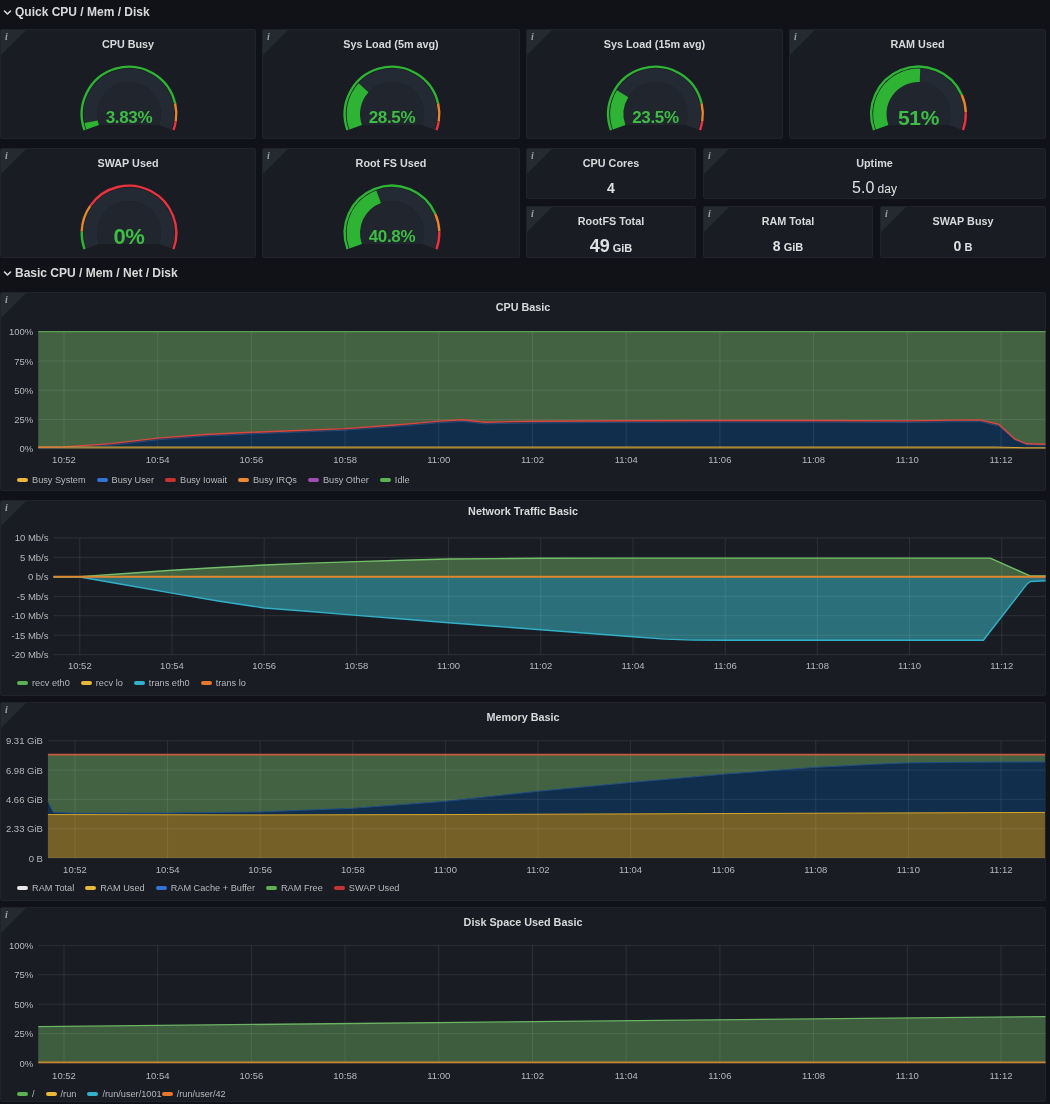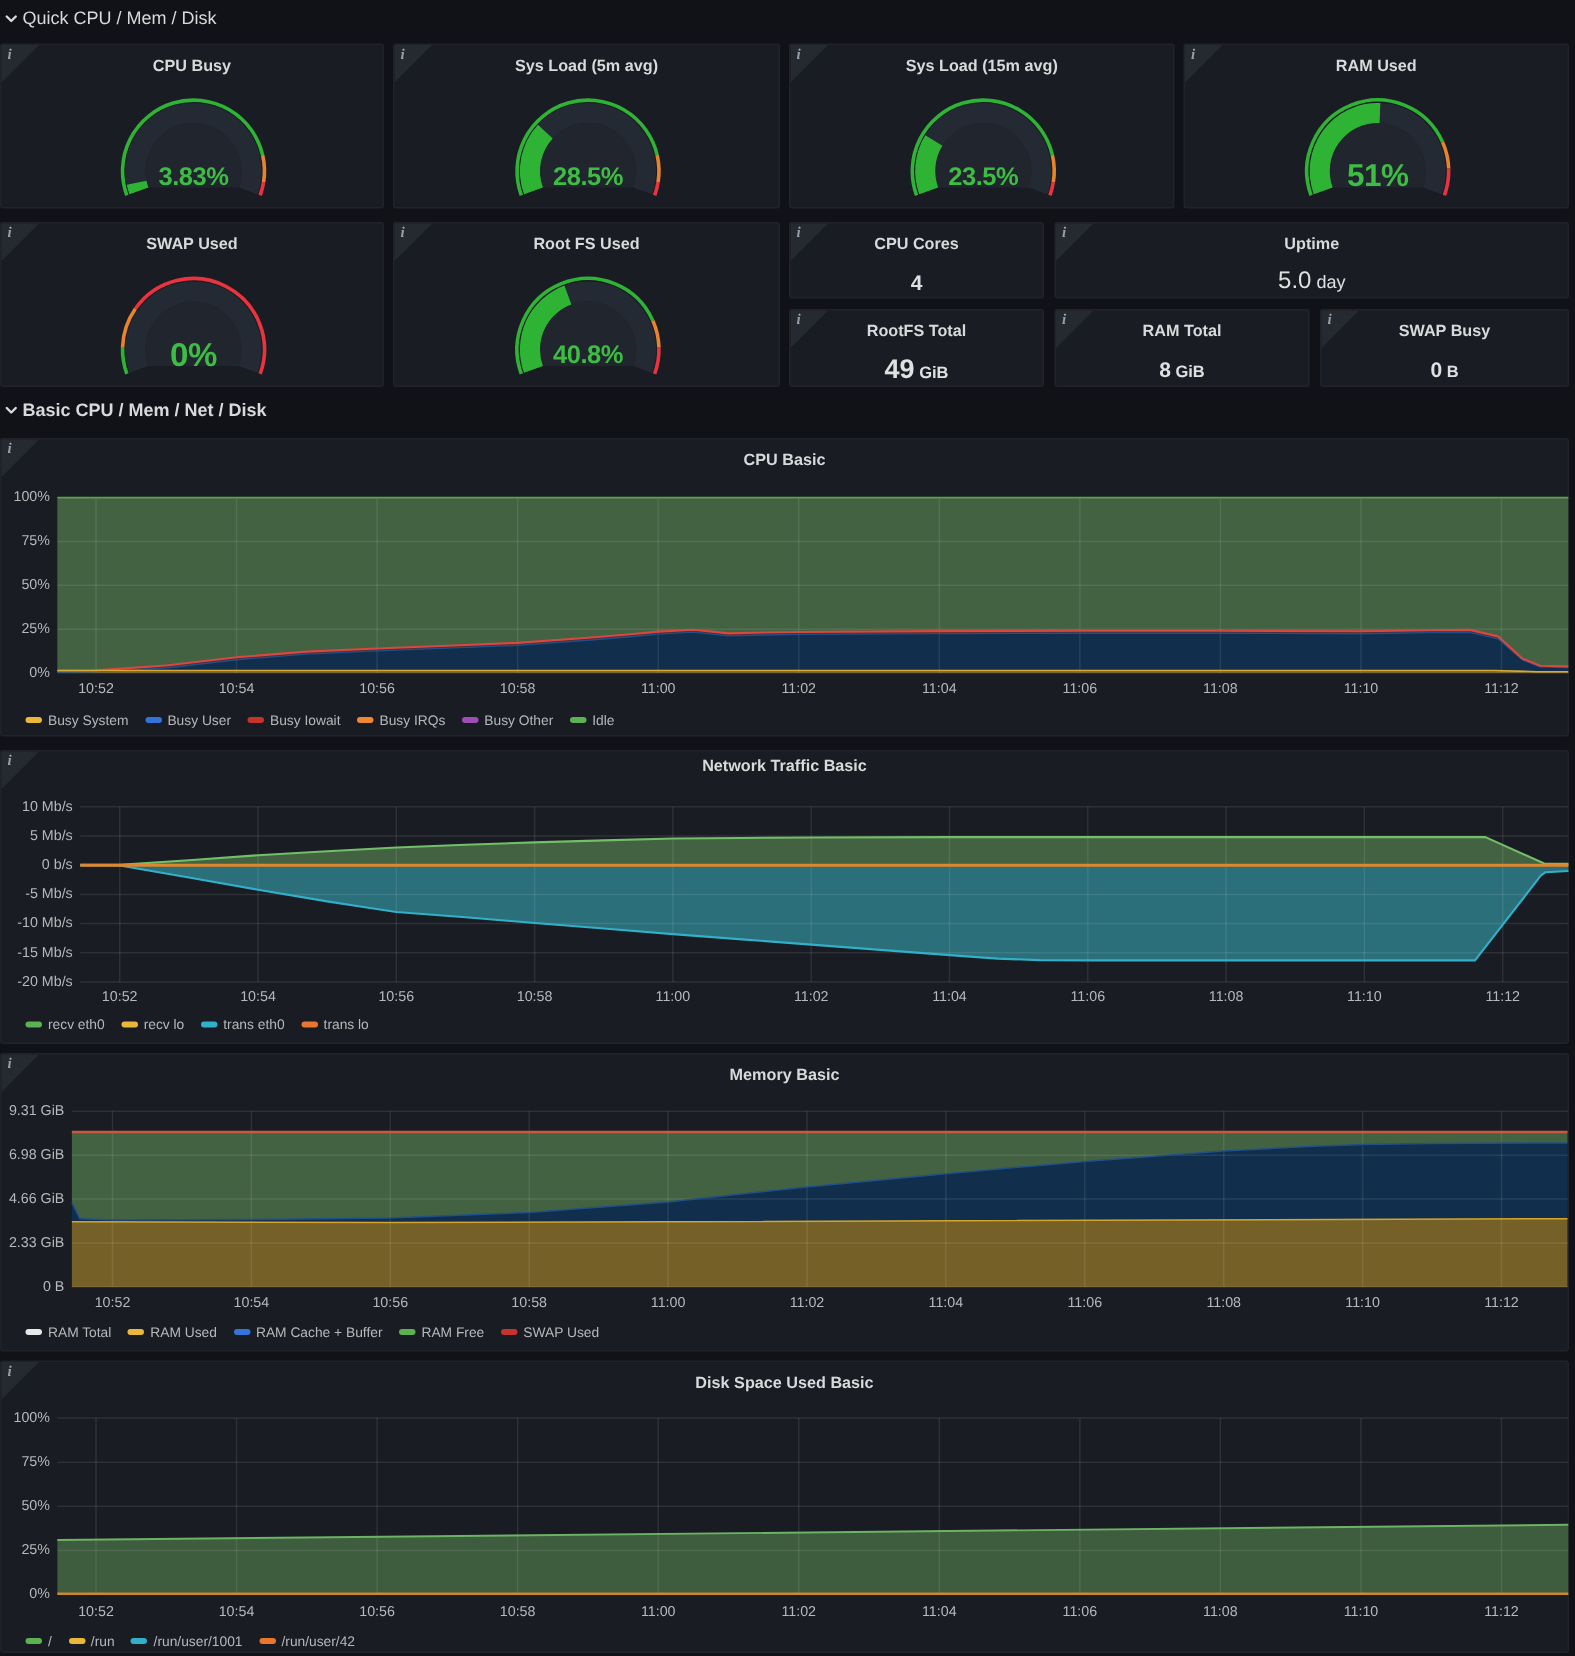--- a/index.html
+++ b/index.html
@@ -2,21 +2,21 @@
 <html><head><meta charset="utf-8"><style>
 html,body{margin:0;padding:0}
 body{width:1050px;height:1104px;background:#111217;font-family:"Liberation Sans",sans-serif;position:relative;overflow:hidden}
 div{box-sizing:border-box}
 </style></head>
 <body>
 <div style="position:absolute;left:0;top:0px;width:100%;height:26px">
     <svg width="14" height="26" style="position:absolute;left:0px;top:0">
       <polyline points="4.5,11 7.5,14 10.5,11" stroke="#d8d9da" stroke-width="1.6" fill="none" stroke-linecap="round" stroke-linejoin="round"></polyline>
     </svg>
-    <div style="position:absolute;left:15px;top:5px;color:#d8d9da;font-size:12px;font-weight:400">Quick CPU / Mem / Disk</div>
+    <div style="position:absolute;left:15px;top:5px;color:#d8d9da;font-size:12px;font-weight:700">Quick CPU / Mem / Disk</div>
   </div>
 <div style="position:absolute;left:0;top:261px;width:100%;height:26px">
     <svg width="14" height="26" style="position:absolute;left:0px;top:0">
       <polyline points="4.5,11 7.5,14 10.5,11" stroke="#d8d9da" stroke-width="1.6" fill="none" stroke-linecap="round" stroke-linejoin="round"></polyline>
     </svg>
     <div style="position:absolute;left:15px;top:5px;color:#d8d9da;font-size:12px;font-weight:700">Basic CPU / Mem / Net / Disk</div>
   </div>
 <div style="position:absolute;left:0px;top:29px;width:256px;height:110px;background:#191c22;border:1px solid #202329;border-radius:2px;box-sizing:border-box">
     <div style="position:absolute;left:0;top:0;width:0;height:0;border-top:25px solid #252a31;border-right:25px solid transparent"></div>
     <div style="position:absolute;left:4px;top:1px;color:#9aa0a8;font-size:10px;font-style:italic;font-weight:700;font-family:'Liberation Serif',serif">i</div>
@@ -379,21 +379,21 @@
     </svg>
     <div style="position:absolute;left:16px;top:180px;display:flex;color:#b6b8ba;font-size:9.2px;line-height:12px">
       <div style="display:flex;align-items:center;margin-right:11px;white-space:nowrap">
         <div style="width:11px;height:4px;border-radius:2px;background:#5CB252;margin-right:4px"></div>
         <span>/</span>
       </div>
       <div style="display:flex;align-items:center;margin-right:11px;white-space:nowrap">
         <div style="width:11px;height:4px;border-radius:2px;background:#EAB839;margin-right:4px"></div>
         <span>/run</span>
       </div>
-      <div style="display:flex;align-items:center;margin-right:11px;white-space:nowrap">
+      <div style="display:flex;align-items:center;white-space:nowrap">
         <div style="width:11px;height:4px;border-radius:2px;background:#32B0C9;margin-right:4px"></div>
         <span>/run/user/1001</span>
       </div>
       <div style="display:flex;align-items:center;margin-right:11px;white-space:nowrap">
         <div style="width:11px;height:4px;border-radius:2px;background:#E8762C;margin-right:4px"></div>
         <span>/run/user/42</span>
       </div>
     </div>
   </div>
 

